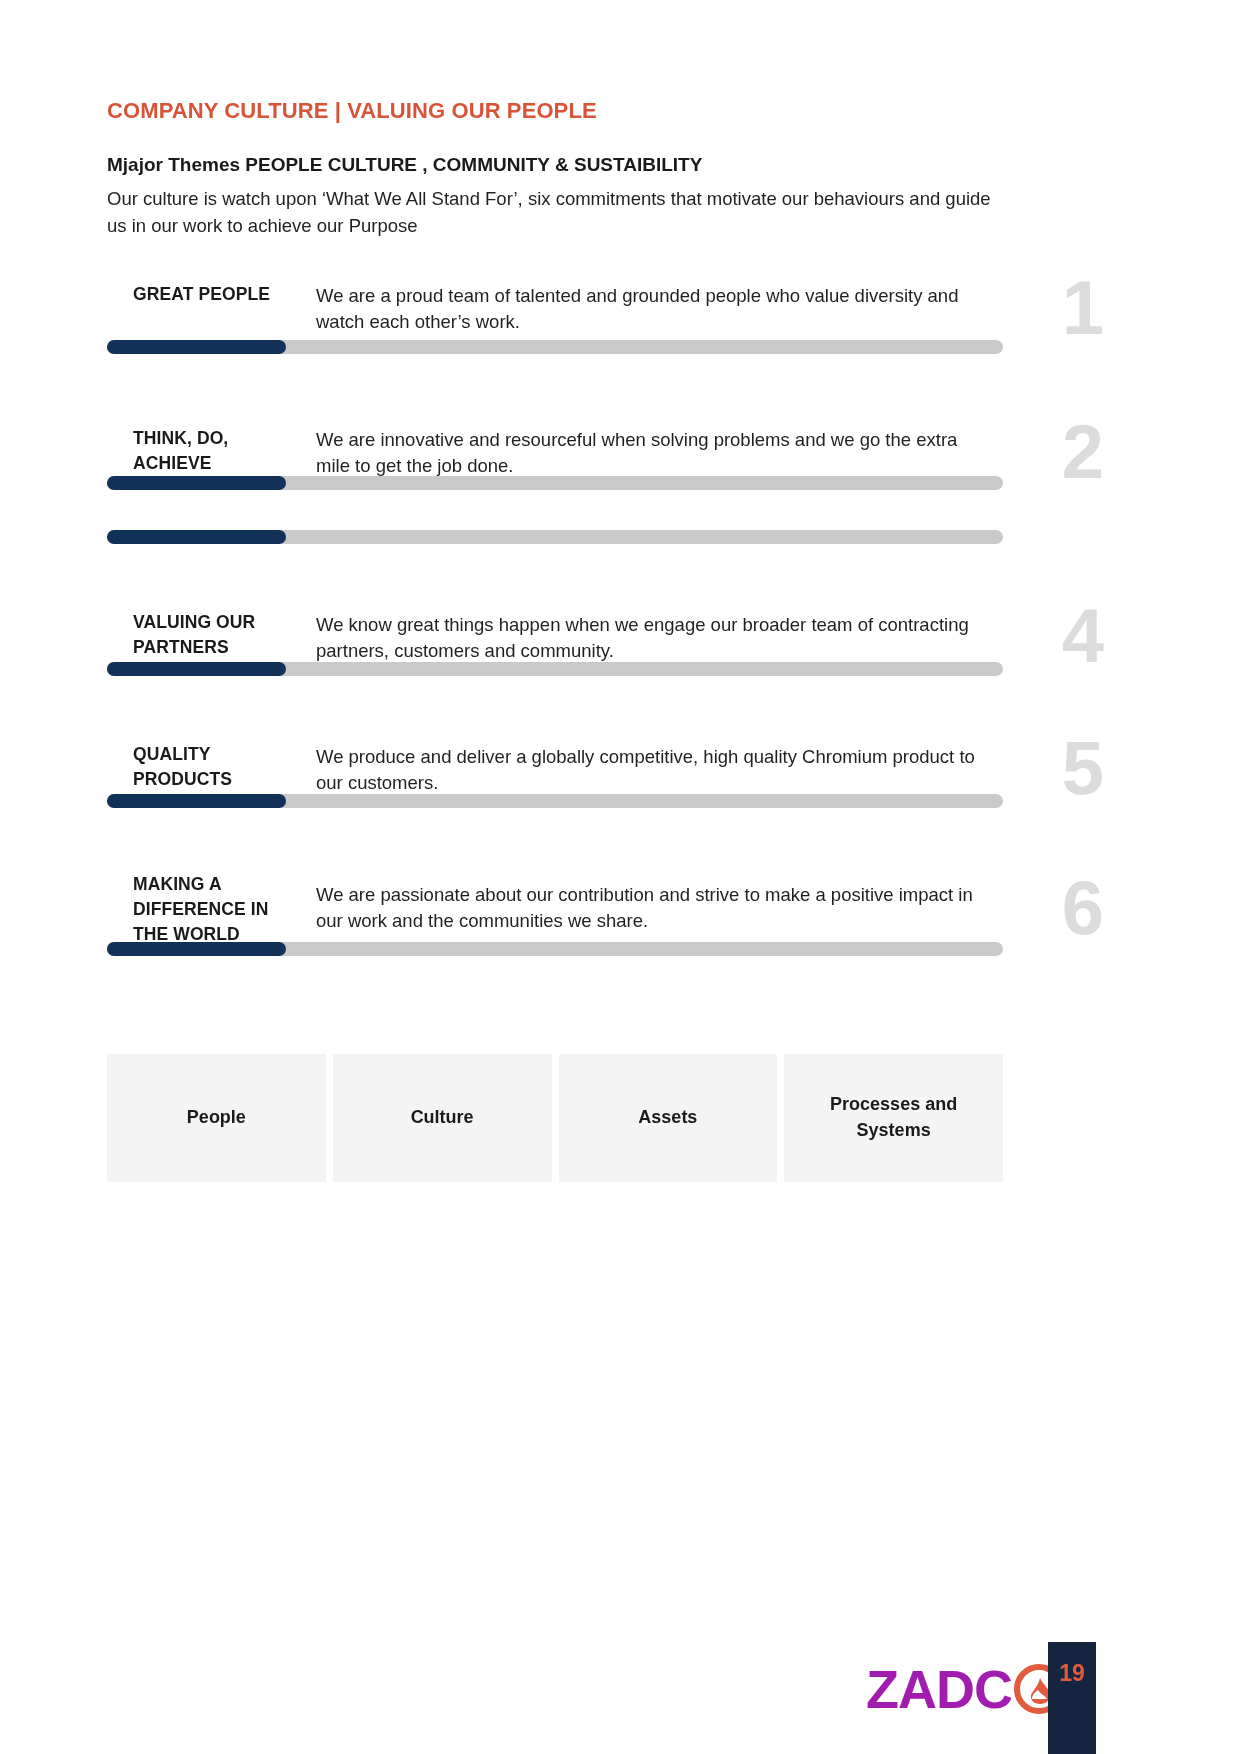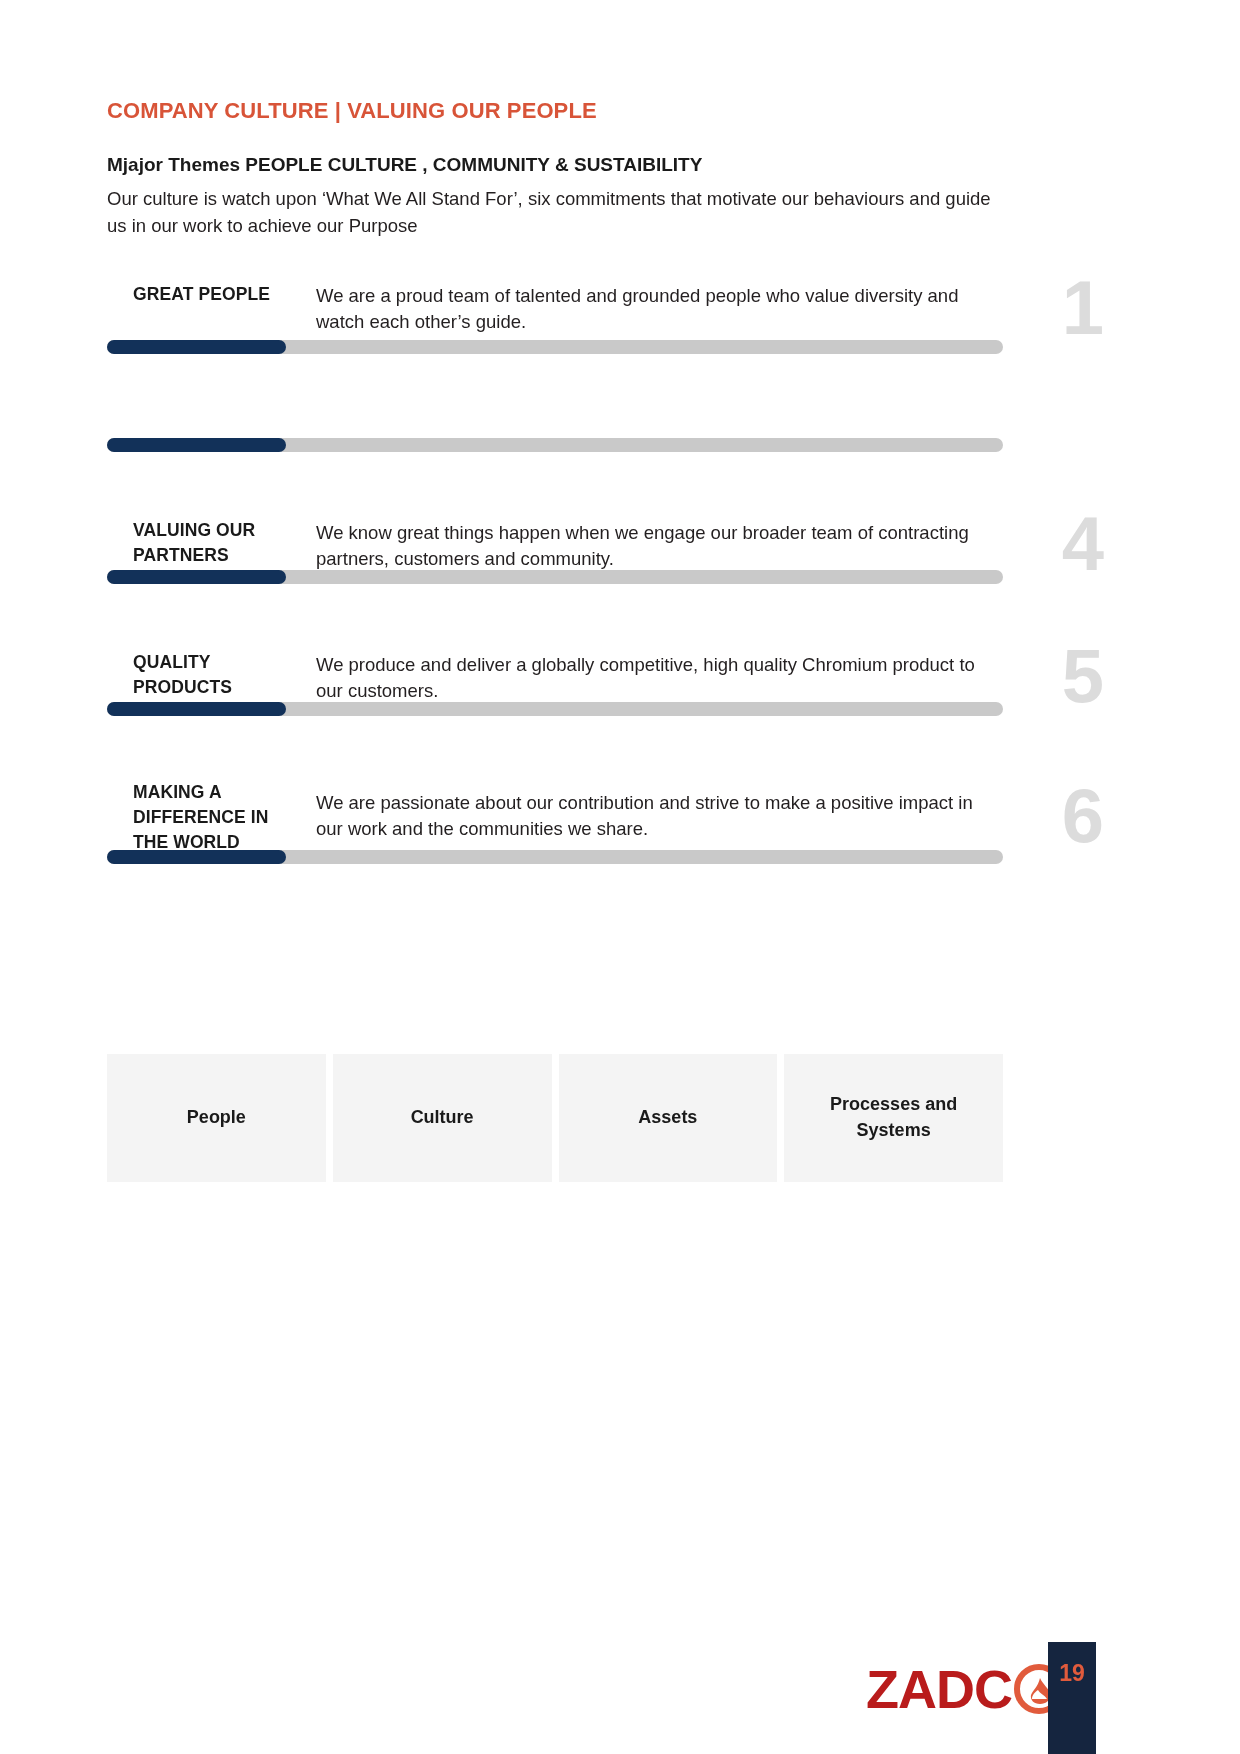--- a/index.html
+++ b/index.html
@@ -217,21 +217,21 @@
   .logo {
     position: absolute;
     left: 866px;
     top: 22px;
     display: flex;
     align-items: center;
   }
   .logo-text {
     font-size: 54px;
     font-weight: bold;
-    color: #b91c1c;
+    color: #a21caf;
     letter-spacing: -1px;
     line-height: 1;
     font-family: "Liberation Sans", sans-serif;
   }
   .logo-mark {
     position: relative;
     width: 50px;
     height: 50px;
     margin-left: 2px;
   }
@@ -262,30 +262,40 @@
   <div class="intro">
     <p class="intro-heading">Mjajor Themes  PEOPLE CULTURE , COMMUNITY &amp; SUSTAIBILITY</p>
     <p class="intro-body">Our culture is watch upon ‘What We All Stand For’, six commitments that motivate our behaviours and guide us in our work to achieve our Purpose</p>
   </div>
 
   <div class="commitments">
 
     <div class="commitment c1">
       <div class="commit-inner">
         <div class="commit-label">GREAT PEOPLE</div>
-        <div class="commit-text">We are a proud team of talented and grounded people who value diversity and watch each other’s guide.</div>
+        <div class="commit-text">We are a proud team of talented and grounded people who value diversity and watch each other’s work.</div>
         <div class="commit-number">1</div>
       </div>
       <div class="bar-track">
         <div class="bar-fill" style="width: 20%;"></div>
       </div>
     </div>
 
     <div class="row-gap"></div>
 
+    <div class="commitment c2">
+      <div class="commit-inner">
+        <div class="commit-label">THINK, DO, ACHIEVE</div>
+        <div class="commit-text">We are innovative and resourceful when solving problems and we go the extra mile to get the job done.</div>
+        <div class="commit-number">2</div>
+      </div>
+      <div class="bar-track">
+        <div class="bar-fill" style="width: 20%;"></div>
+      </div>
+    </div>
 
     <div class="row-gap-sm"></div>
 
     <div class="commitment c3">
       <div class="bar-track">
         <div class="bar-fill" style="width: 20%;"></div>
       </div>
     </div>
 
     <div class="row-gap-sm"></div>

